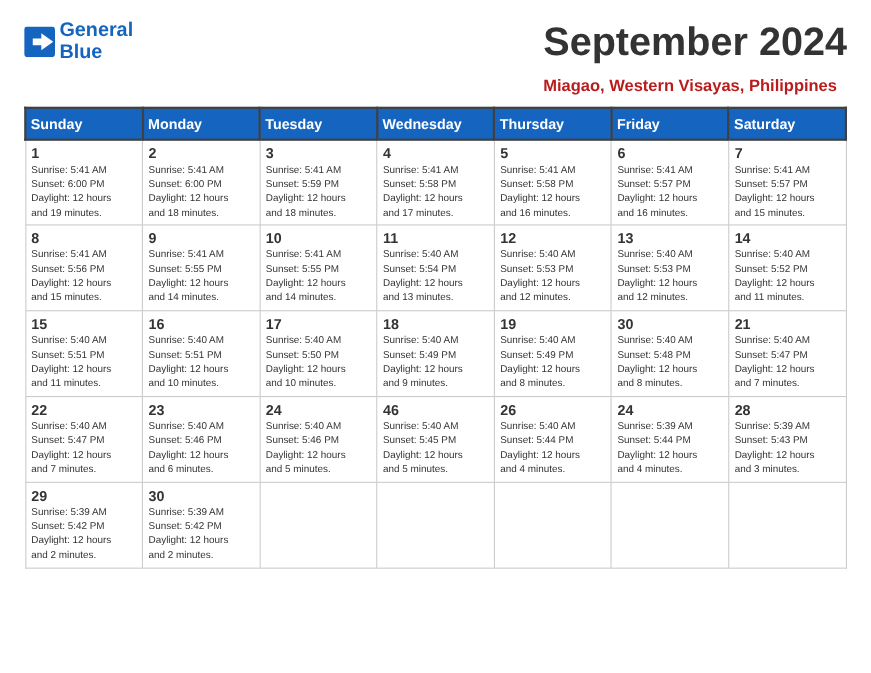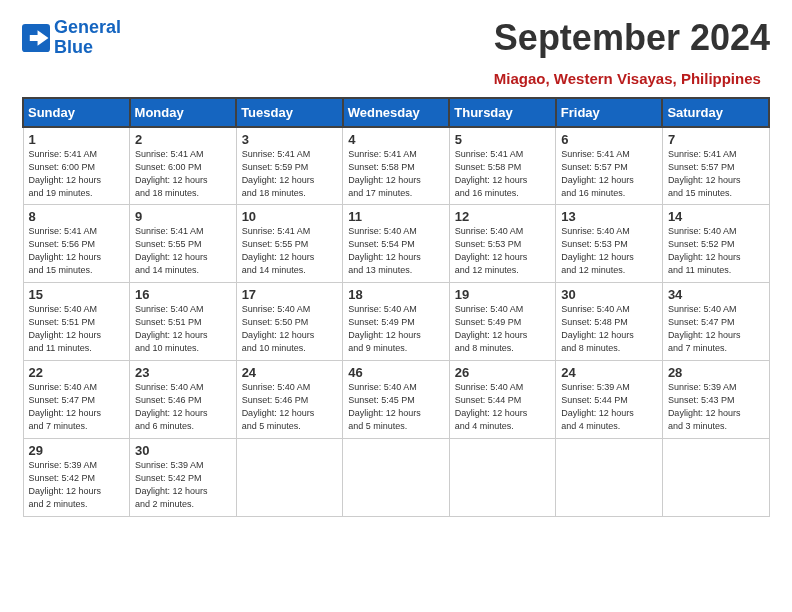--- a/index.html
+++ b/index.html
@@ -270,21 +270,21 @@
 and 8 minutes.</div>
           </td>
           <td>
             <span class="day-number">30</span>
             <div class="day-info" style="white-space: pre-line;">Sunrise: 5:40 AM
 Sunset: 5:48 PM
 Daylight: 12 hours
 and 8 minutes.</div>
           </td>
           <td>
-            <span class="day-number">34</span>
+            <span class="day-number">21</span>
             <div class="day-info" style="white-space: pre-line;">Sunrise: 5:40 AM
 Sunset: 5:47 PM
 Daylight: 12 hours
 and 7 minutes.</div>
           </td>
         </tr>
         <tr>
           <td>
             <span class="day-number">22</span>
             <div class="day-info" style="white-space: pre-line;">Sunrise: 5:40 AM

